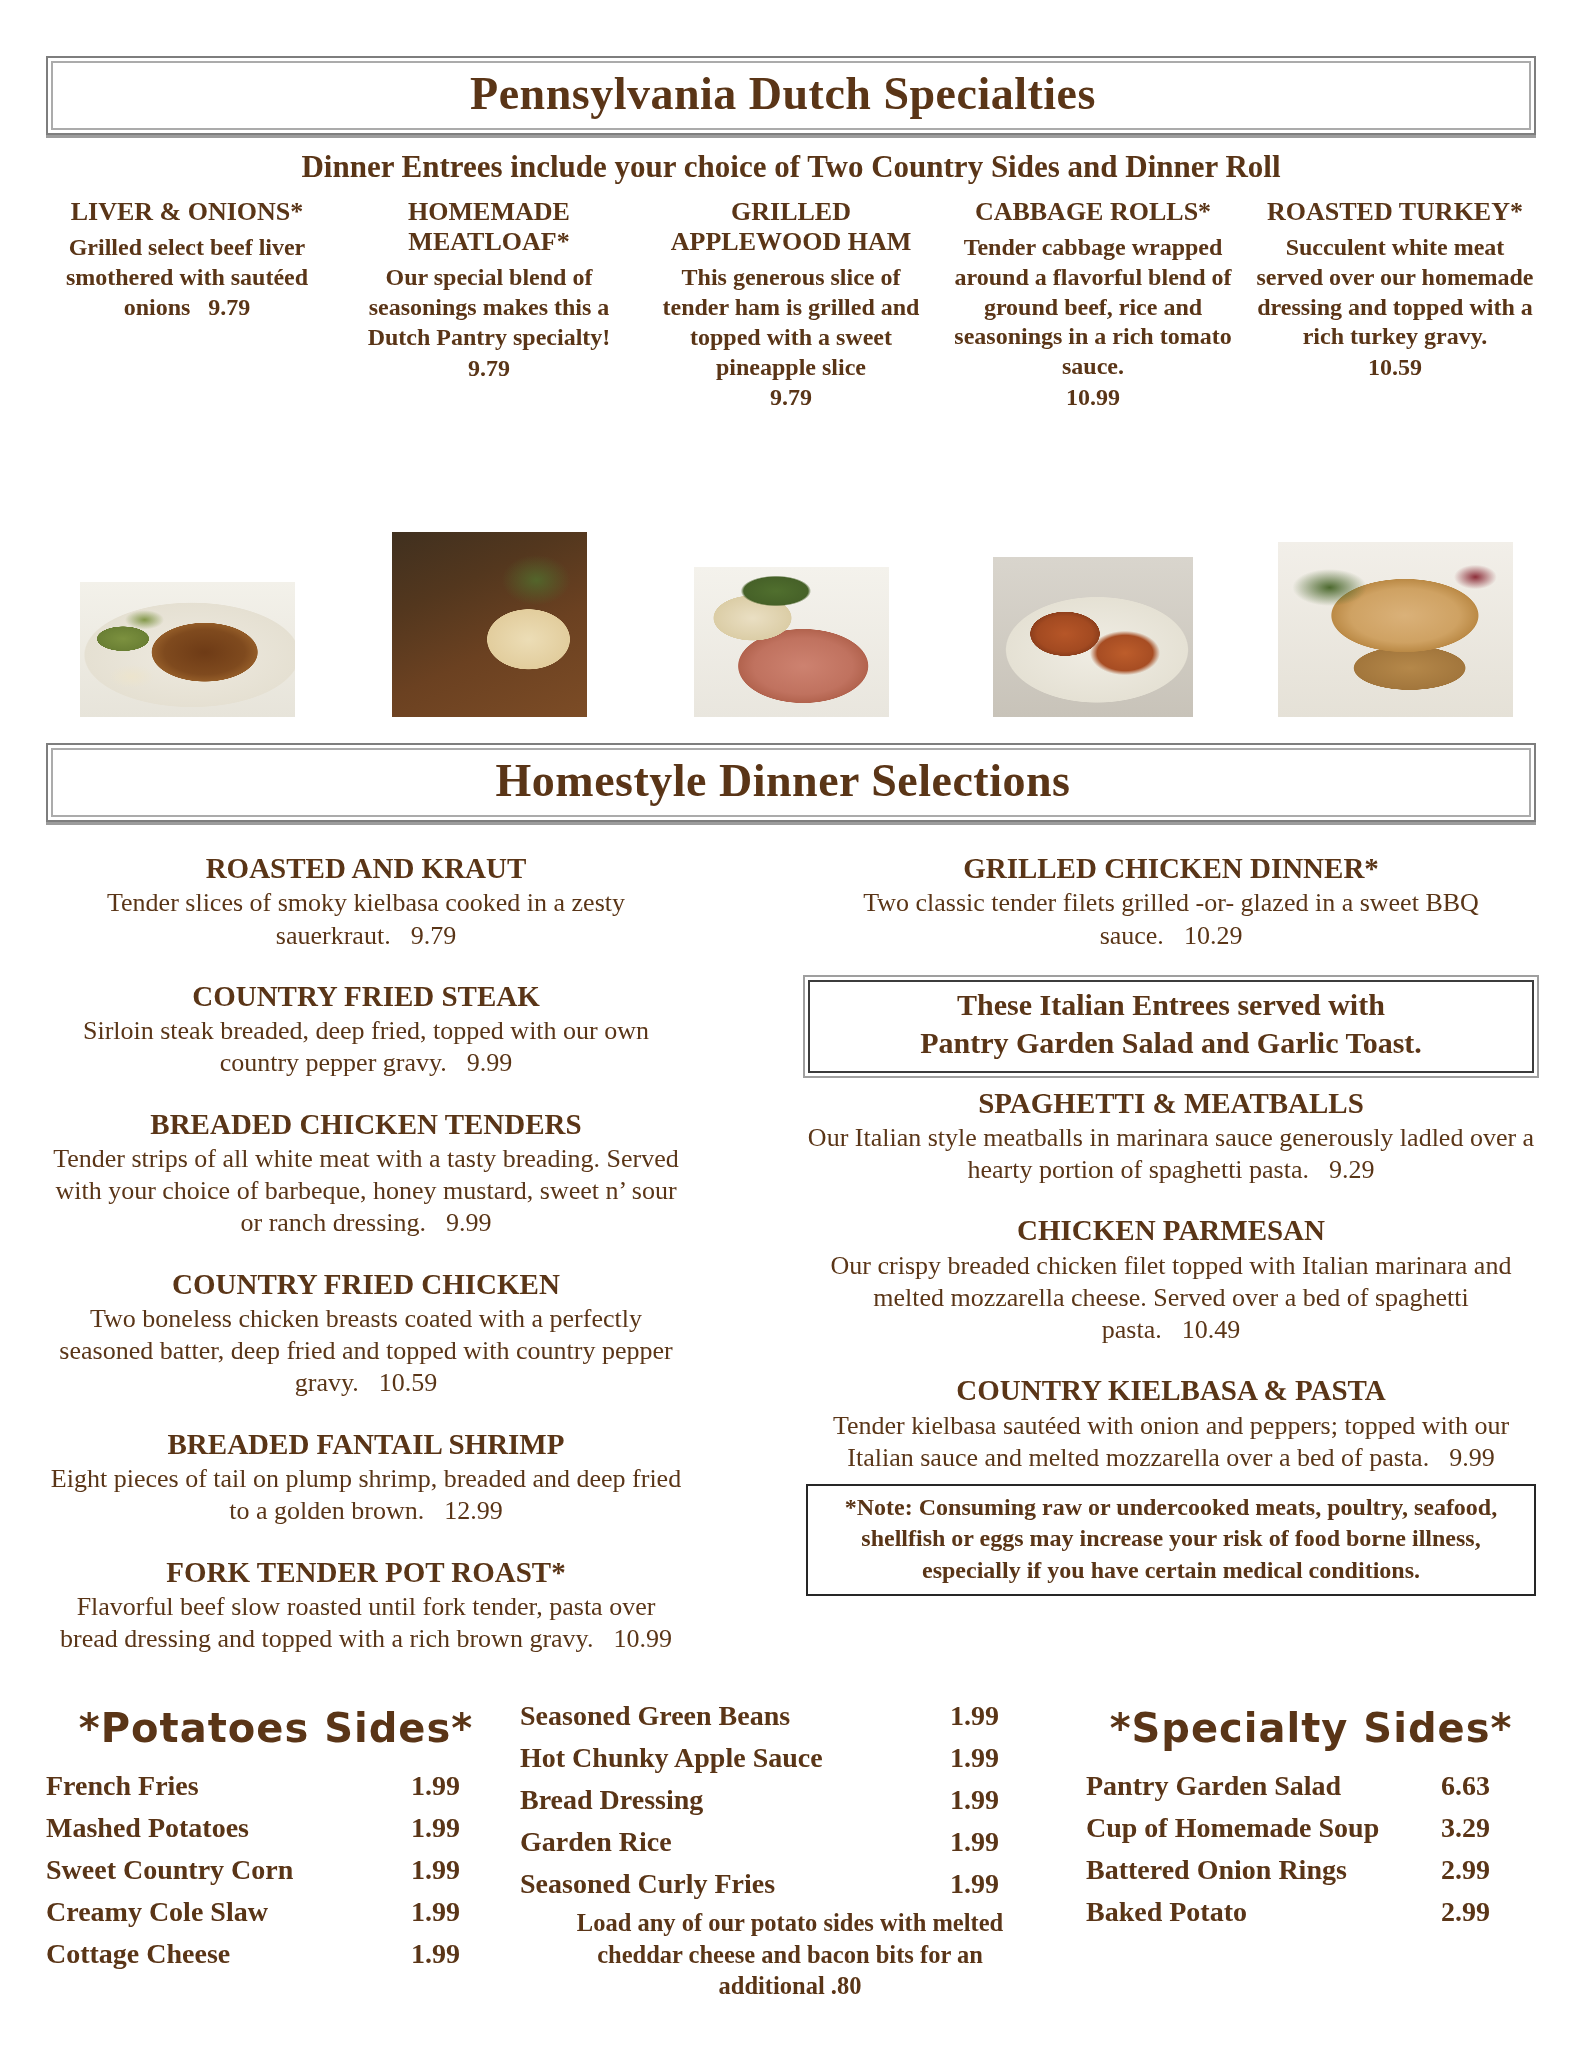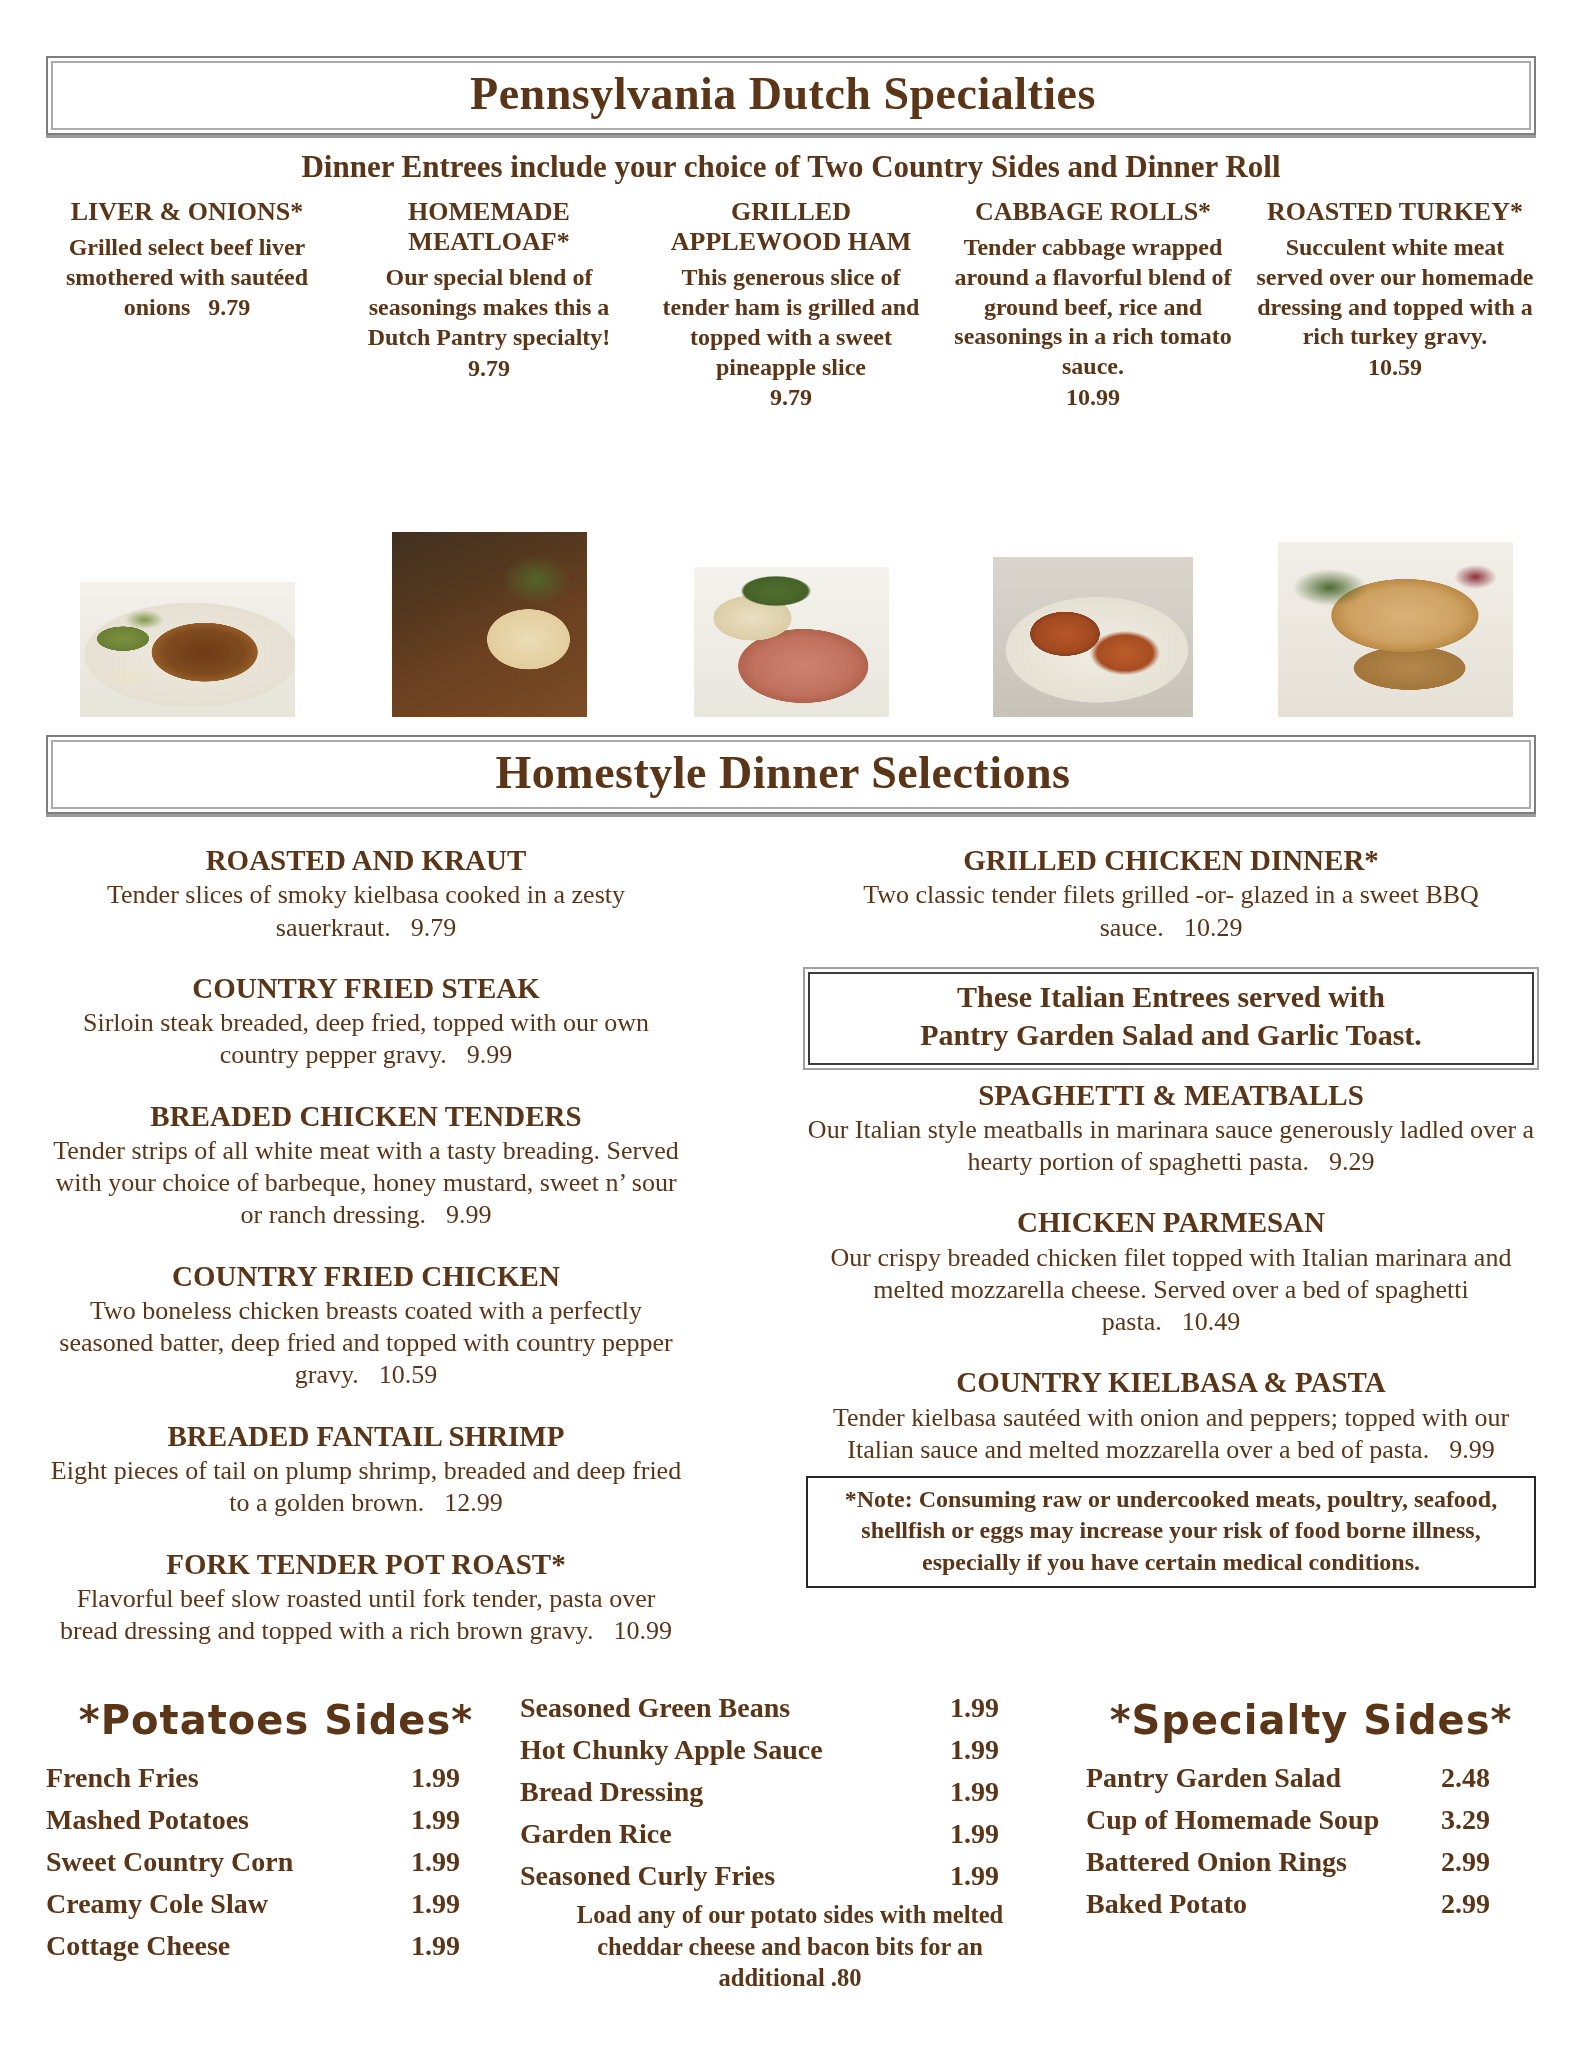--- a/index.html
+++ b/index.html
@@ -68,21 +68,21 @@
       linear-gradient(#d9d5cd, #c8c3b9); }
   .photo-turkey { width:235px; height:175px;
     background:
       radial-gradient(ellipse 13% 10% at 84% 20%, #8d2e39 0%, transparent 70%),
       radial-gradient(ellipse 24% 16% at 22% 26%, #4c692e 0%, transparent 66%),
       radial-gradient(ellipse 42% 28% at 54% 42%, #dab179 0%, #cfa263 55%, #bb8a46 74%, transparent 75%),
       radial-gradient(ellipse 38% 20% at 56% 72%, #b5884a 0%, #a2763c 62%, transparent 63%),
       linear-gradient(#f2efe9, #e5e1d7); }
 
   
-  .homestyle-banner { margin-top:18px; }
+  .homestyle-banner { margin-top:26px; }
   .dinner-grid { display:flex; margin-top:30px; }
   .dinner-left { width:640px; }
   .dinner-right { width:730px; margin-left:120px; }
   .entree { text-align:center; margin-bottom:28px; }
   .entree-name { font-size:29px; font-weight:bold; line-height:1.15; margin-bottom:2px; }
   .entree-desc { font-size:26px; line-height:1.24; }
   .entree-price { margin-left:20px; }
 
   .italian-box {
     border:2px solid #3c3c3c;
@@ -292,21 +292,21 @@
         <span class="side-name">Seasoned Curly Fries</span>
         <span class="side-price">1.99</span>
       </div>
       <div class="mid-note">Load any of our potato sides with melted cheddar cheese and bacon bits for an additional   .80</div>
     </div>
 
     <div class="sides-col-right">
       <div class="sides-title">*Specialty Sides*</div>
       <div class="side-row">
         <span class="side-name">Pantry Garden Salad</span>
-        <span class="side-price">2.48</span>
+        <span class="side-price">6.63</span>
       </div>
       <div class="side-row">
         <span class="side-name">Cup of Homemade Soup</span>
         <span class="side-price">3.29</span>
       </div>
       <div class="side-row">
         <span class="side-name">Battered Onion Rings</span>
         <span class="side-price">2.99</span>
       </div>
       <div class="side-row">

